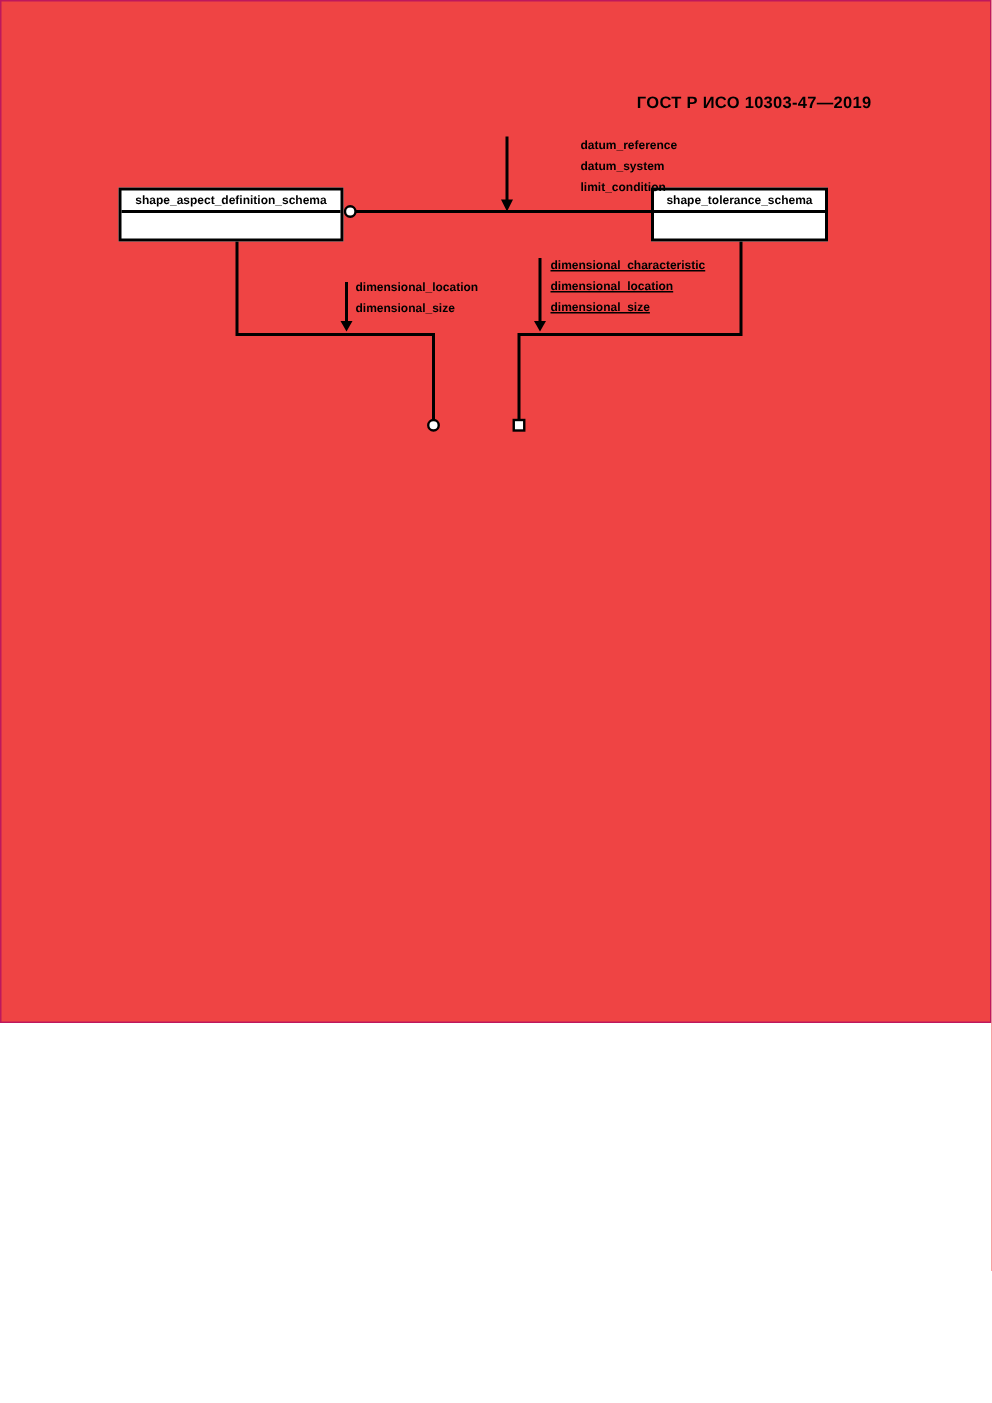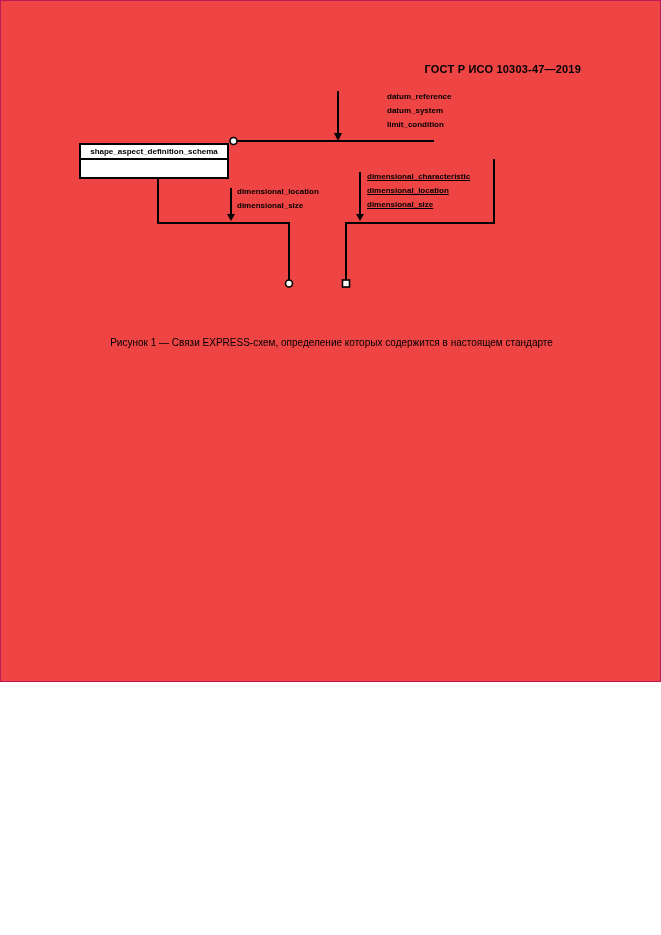--- a/index.html
+++ b/index.html
@@ -40,21 +40,21 @@
     border-bottom: 2px solid #000;
     display: flex;
     align-items: center;
     justify-content: center;
     font-size: 8px;
     font-weight: bold;
     white-space: nowrap;
     overflow: hidden;
   }
   .box-body { flex: 1; }
-  .box-left   { left: 78px;  top: 124px; width: 150px; height: 36px; margin-top: 18px; }
+  .box-left   { left: 78px;  top: 124px; width: 150px; height: 36px; }
   .box-right  { left: 433px; top: 124px; width: 118px; height: 36px; }
   .box-bottom { left: 257px; top: 287px; width: 123px; height: 35px; }
   .edge-labels {
     position: absolute;
     font-size: 8px;
     font-weight: bold;
     line-height: 14px;
     white-space: nowrap;
   }
   .edge-labels-top   { left: 344px; top: 89px; margin-left: 42px; }
@@ -104,33 +104,36 @@
     <polygon points="355,213 363,213 359,220" fill="#000"></polygon>
 
     <circle cx="288" cy="282.5" r="3.5" fill="#fff" stroke="#000" stroke-width="1.6"></circle>
     <rect x="341.5" y="279" width="7" height="7" fill="#fff" stroke="#000" stroke-width="1.6"></rect>
   </svg>
 
   <div class="box box-left">
     <div class="box-title">shape_aspect_definition_schema</div>
     <div class="box-body"></div>
   </div>
+  <div class="box box-right">
+    <div class="box-title">shape_tolerance_schema</div>
+    <div class="box-body"></div>
+  </div>
 
   <div class="edge-labels edge-labels-top">
     <div>datum_reference</div>
     <div>datum_system</div>
     <div>limit_condition</div>
   </div>
   <div class="edge-labels edge-labels-left">
     <div>dimensional_location</div>
     <div>dimensional_size</div>
   </div>
   <div class="edge-labels edge-labels-right">
     <div>dimensional_characteristic</div>
     <div>dimensional_location</div>
     <div>dimensional_size</div>
   </div>
 
-  <div class="caption">Рисунок 1 — Связи EXPRESS-схем, определение которых содержится в настоящем стандарте</div>
 
   <div class="page-number">V</div>
 
 </div>
 
 </body></html>

